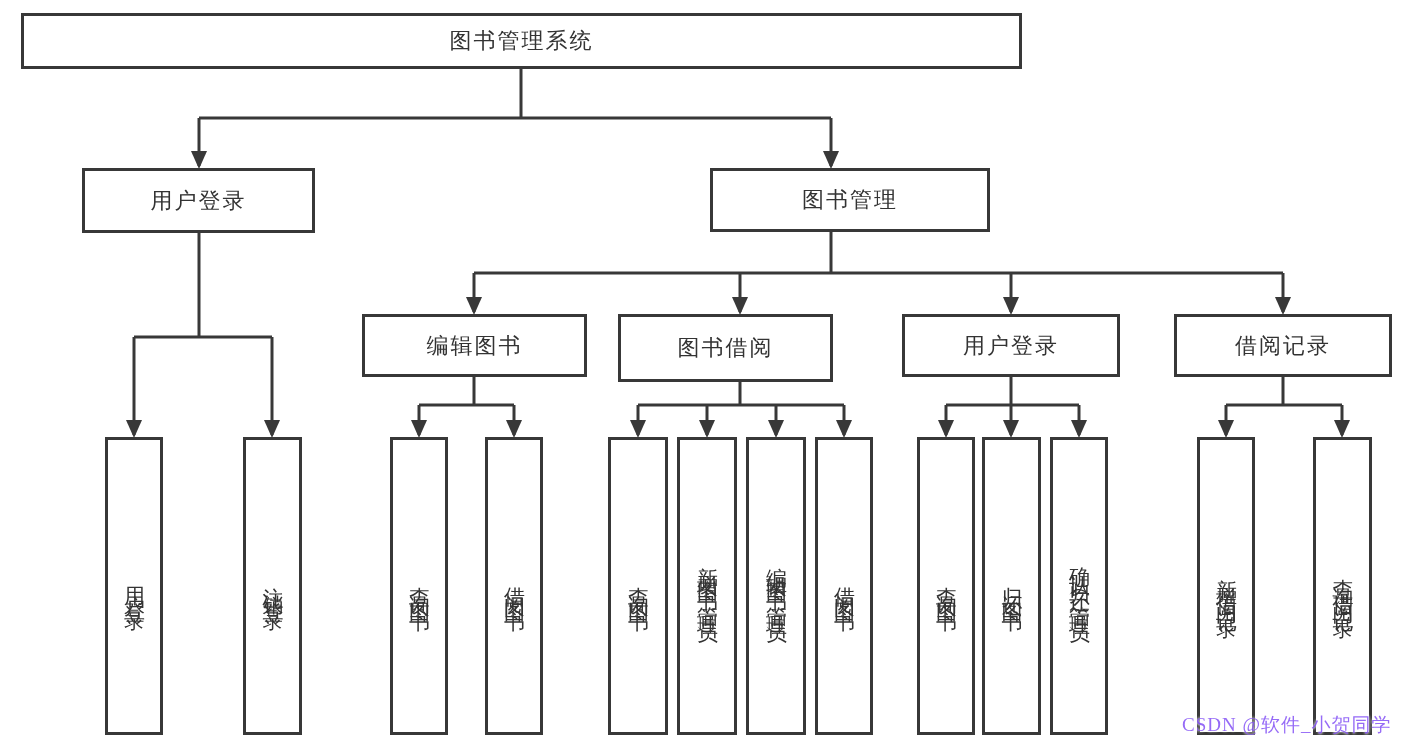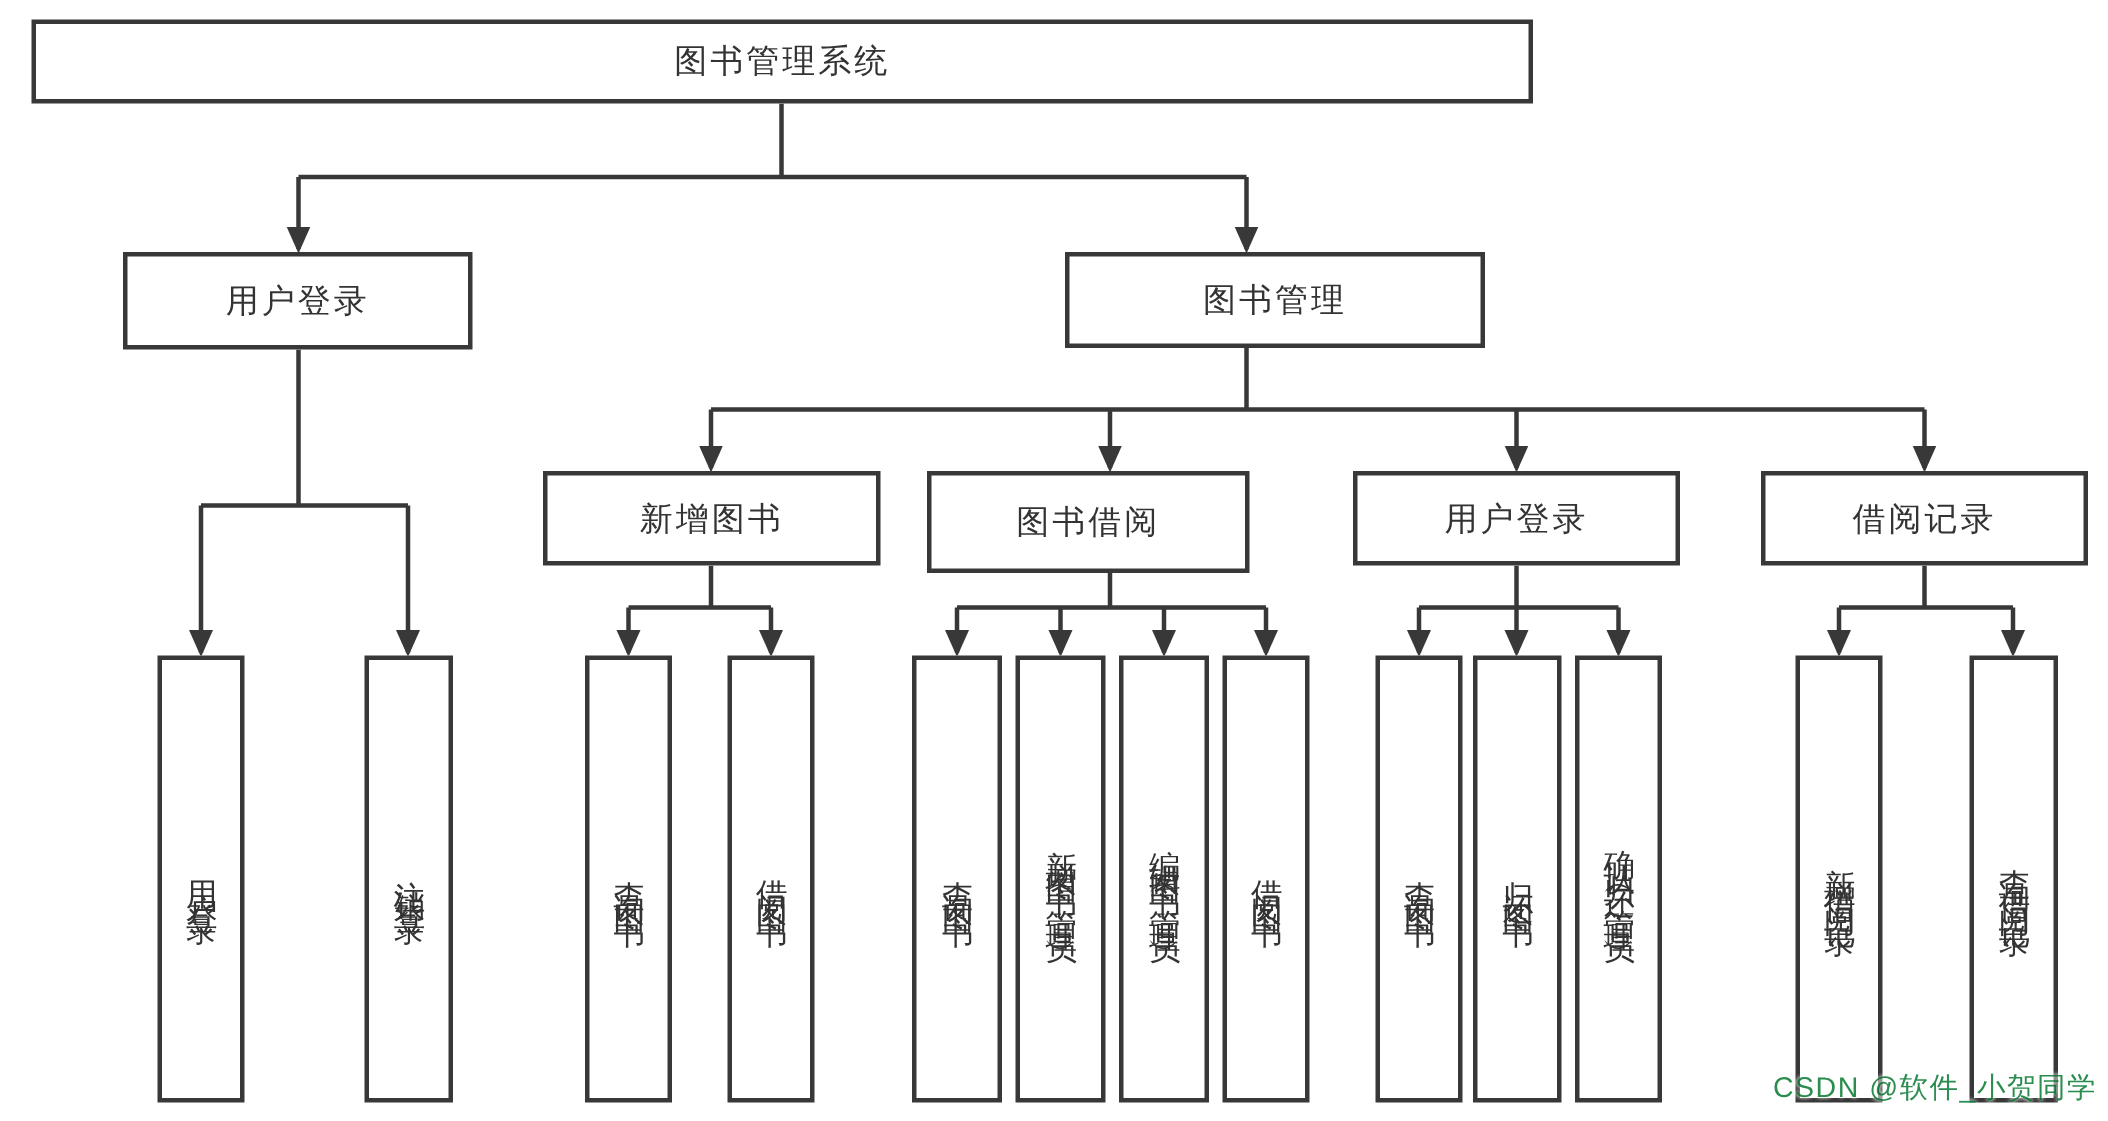--- a/index.html
+++ b/index.html
@@ -1,33 +1,33 @@
 <!DOCTYPE html>
 <html><head>
 <meta charset="utf-8">
 <style>
   html,body{margin:0;padding:0;background:#ffffff;}
   .canvas{
     position:relative;width:1405px;height:747px;background:#ffffff;
-    font-family:Liberation Sans, sans-serif;color:#333333;overflow:hidden;
+    font-family:Liberation Serif, serif;color:#333333;overflow:hidden;
   }
   .wires{position:absolute;left:0;top:0;z-index:1;}
   .node{
     position:absolute;box-sizing:border-box;background:#ffffff;
     border:3px solid #383838;display:flex;align-items:center;justify-content:center;
     z-index:2;color:#333333;
   }
   .node.h{font-size:22px;letter-spacing:2px;font-weight:400;}
   .node.v{
     writing-mode:vertical-rl;text-orientation:mixed;
     font-size:21px;letter-spacing:8px;line-height:1;
   }
   .watermark{
     position:absolute;left:1182px;top:712px;z-index:3;
-    font-size:19px;color:#15803d;letter-spacing:1px;
+    font-size:19px;color:#8b5cf6;letter-spacing:1px;
     text-shadow:0 0 3px #ffffff, 0 0 3px #ffffff;
     white-space:nowrap;opacity:.9;
   }
 </style>
 </head>
 <body>
 
 <div class="canvas">
 
   <svg class="wires" width="1405" height="747" viewBox="0 0 1405 747">
@@ -83,21 +83,21 @@
       <line x1="1226" y1="405" x2="1226" y2="435" marker-end="url(#arw)"></line>
       <line x1="1342" y1="405" x2="1342" y2="435" marker-end="url(#arw)"></line>
     </g>
   </svg>
 
   <div class="node h" style="left:21px;top:13px;width:1001px;height:56px">图书管理系统</div>
 
   <div class="node h" style="left:82px;top:168px;width:233px;height:65px">用户登录</div>
   <div class="node h" style="left:710px;top:168px;width:280px;height:64px">图书管理</div>
 
-  <div class="node h" style="left:362px;top:314px;width:225px;height:63px">新增图书</div>
+  <div class="node h" style="left:362px;top:314px;width:225px;height:63px">编辑图书</div>
   <div class="node h" style="left:618px;top:314px;width:215px;height:68px">图书借阅</div>
   <div class="node h" style="left:902px;top:314px;width:218px;height:63px">用户登录</div>
   <div class="node h" style="left:1174px;top:314px;width:218px;height:63px">借阅记录</div>
 
   <div class="node v" style="left:105px;top:437px;width:58px;height:298px">用户登录</div>
   <div class="node v" style="left:243px;top:437px;width:59px;height:298px">注销登录</div>
 
   <div class="node v" style="left:390px;top:437px;width:58px;height:298px">查询图书</div>
   <div class="node v" style="left:485px;top:437px;width:58px;height:298px">借阅图书</div>
 

